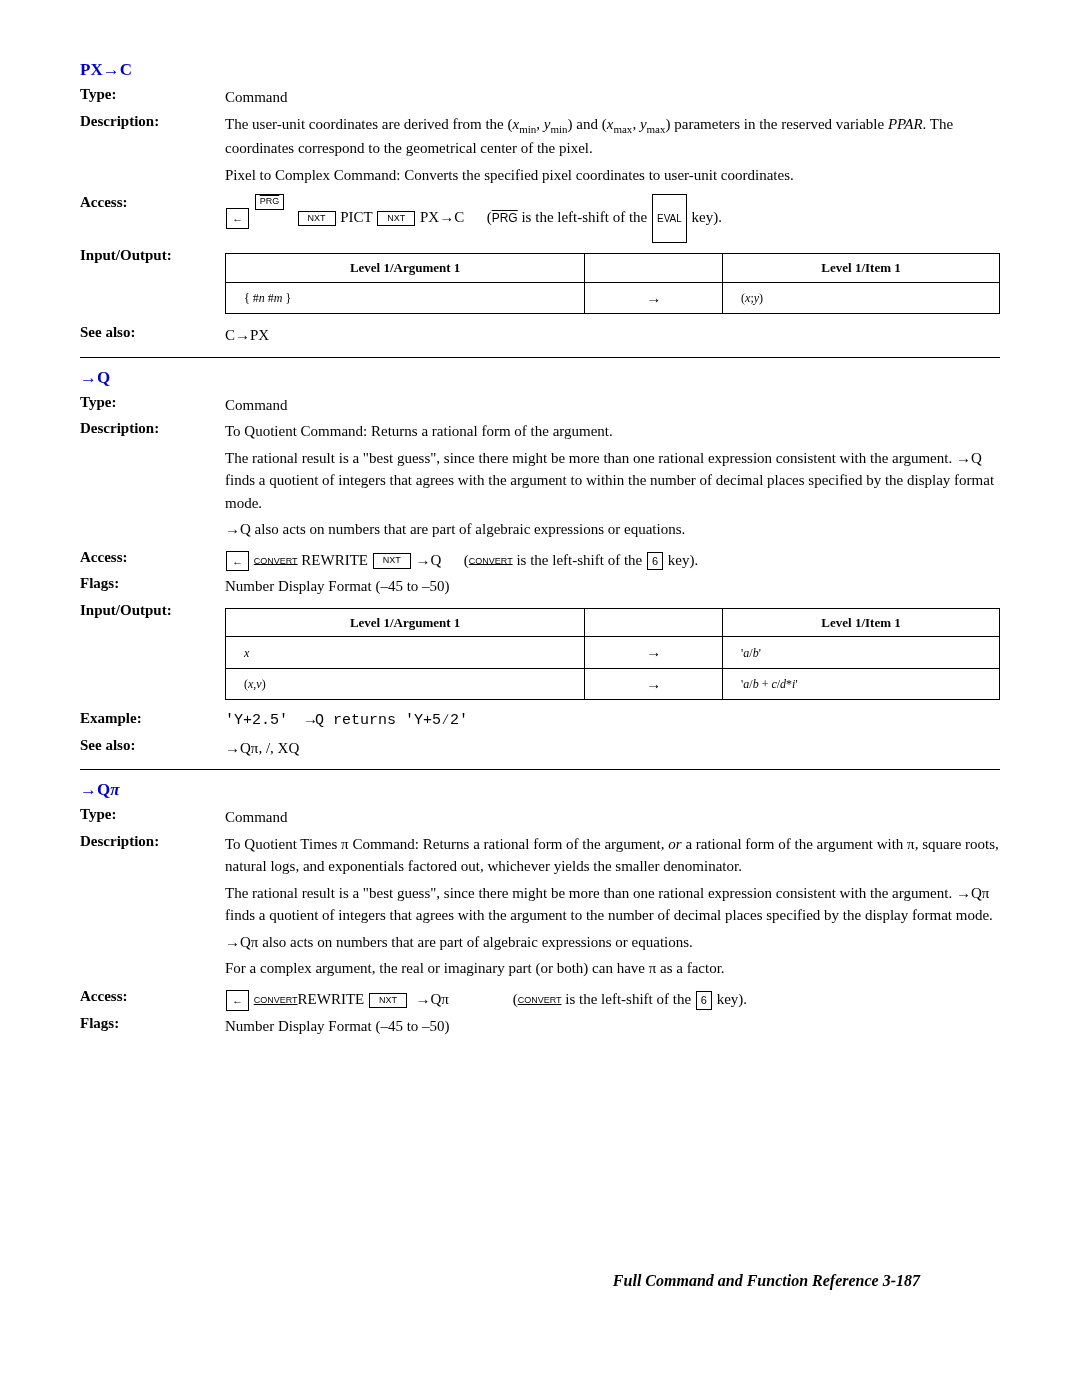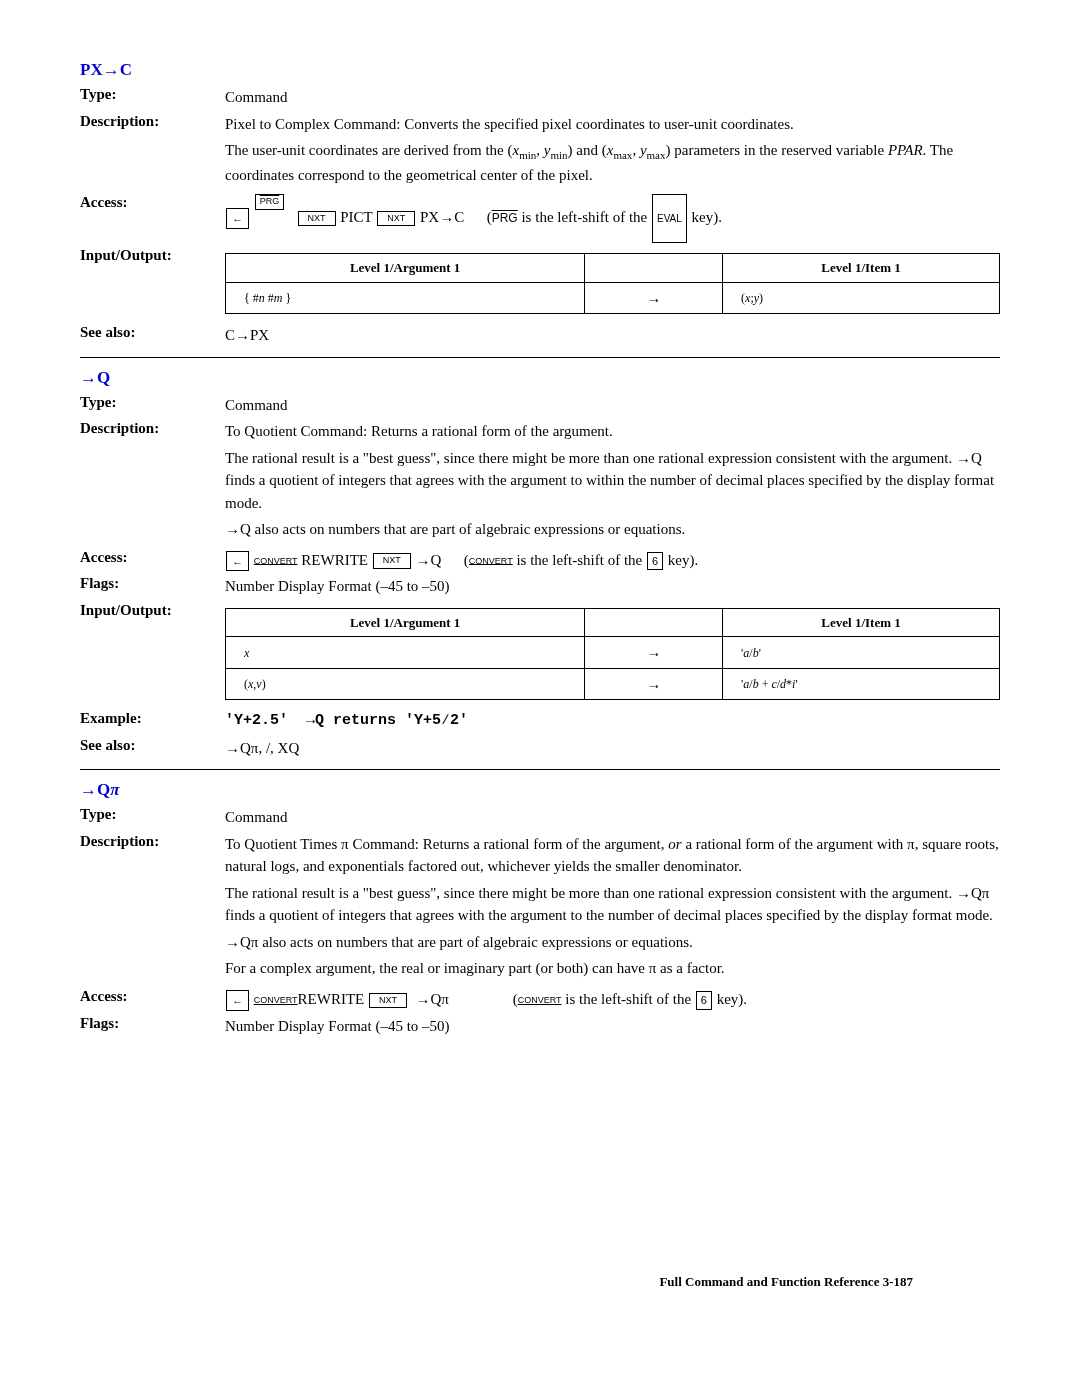--- a/index.html
+++ b/index.html
@@ -91,27 +91,28 @@
     .nxt-box {
       display: inline-block;
       border: 1px solid #000;
       padding: 0px 9px;
       font-size: 9px;
       font-family: Arial, sans-serif;
       margin: 0 1px;
       vertical-align: middle;
     }
     .italic { font-style: italic; }
-    .mono { font-family: 'Courier New', Courier, monospace; font-weight: bold; }
+    .mono { font-family: 'Courier New', Courier, monospace; }
     .footer-line {
       position: absolute;
       bottom: 50px;
-      right: 87px;
-      font-size: 13px;
+      right: 80px;
+      font-size: 16px;
       font-weight: bold;
+      font-style: italic;
     }
     .page-wrap { position: relative; min-height: 1280px; }
     sub { font-size: 11px; }
     .prg-label {
       font-size: 9px;
       font-family: Arial, sans-serif;
       text-decoration: overline;
       vertical-align: top;
     }
     .eval-box {
@@ -133,22 +134,22 @@
     <div class="section-title">PX→C</div>
 
     <div class="row">
       <div class="label">Type:</div>
       <div class="content">Command</div>
     </div>
 
     <div class="row">
       <div class="label">Description:</div>
       <div class="content">
+        <p>The user-unit coordinates are derived from the (<span class="italic">x</span><sub>min</sub>, <span class="italic">y</span><sub>min</sub>) and (<span class="italic">x</span><sub>max</sub>, <span class="italic">y</span><sub>max</sub>) parameters in the reserved variable <span class="italic">PPAR</span>. The coordinates correspond to the geometrical center of the pixel.</p>
         <p>Pixel to Complex Command: Converts the specified pixel coordinates to user-unit coordinates.</p>
-        <p>The user-unit coordinates are derived from the (<span class="italic">x</span><sub>min</sub>, <span class="italic">y</span><sub>min</sub>) and (<span class="italic">x</span><sub>max</sub>, <span class="italic">y</span><sub>max</sub>) parameters in the reserved variable <span class="italic">PPAR</span>. The coordinates correspond to the geometrical center of the pixel.</p>
       </div>
     </div>
 
     <div class="row">
       <div class="label">Access:</div>
       <div class="content">
         <span class="left-arrow-key">←</span>
         <span class="key-box prg-label">PRG</span>
         &nbsp;
         <span class="nxt-box">NXT</span>

